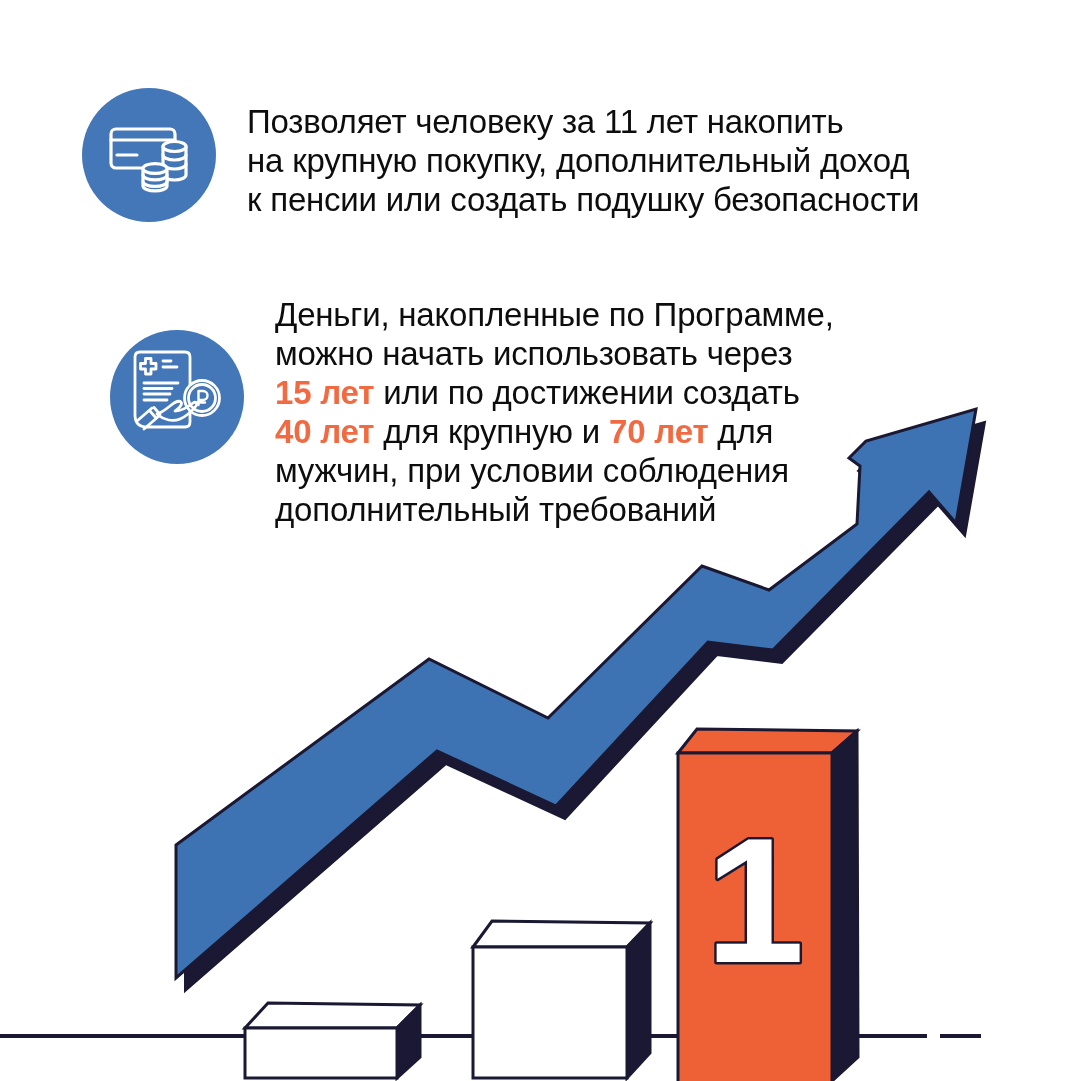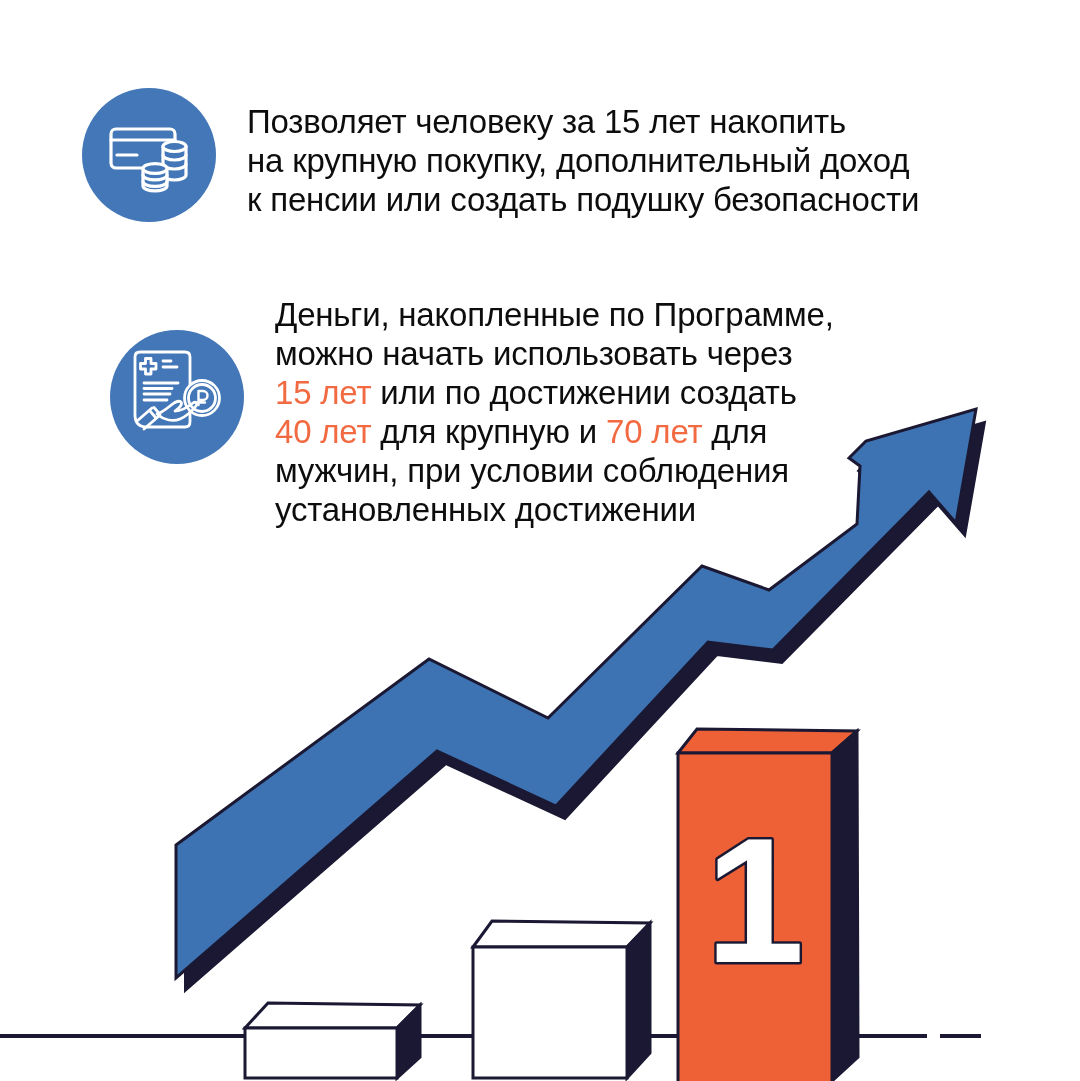--- a/index.html
+++ b/index.html
@@ -15,21 +15,21 @@
   .benefit-icon { position: absolute; display: block; }
   .benefit-text {
     position: absolute;
     left: 247px;
     font-size: 33px;
     line-height: 39px;
     color: #0d0d0d;
     white-space: pre-line;
     letter-spacing: -0.2px;
   }
-  .benefit-text .hl { color: #F26A41; font-weight: normal; }
+  .benefit-text .hl { color: #F26A41; font-weight: bold; }
   .illustration { position: absolute; left: 0; top: 0; }
   .podium-number {
     font-family: "Liberation Sans", sans-serif;
     font-weight: bold;
     font-size: 178px;
     fill: #ffffff;
     stroke: #1A1832;
     stroke-width: 5px;
     paint-order: stroke;
     stroke-linejoin: round;
@@ -56,21 +56,21 @@
         </g>
 
         <g>
           <path d="M61,80.5 V98 a12,4.8 0 0 0 24,0 V80.5" fill="#4477B7"></path>
           <ellipse cx="73" cy="80.5" rx="12" ry="4.8" fill="#4477B7"></ellipse>
           <path d="M61,87 a12,4.8 0 0 0 24,0"></path>
           <path d="M61,93.5 a12,4.8 0 0 0 24,0"></path>
         </g>
       </g>
     </svg>
-    <div class="benefit-text" style="top:14px;">Позволяет человеку за 15 лет накопить
+    <div class="benefit-text" style="top:14px;">Позволяет человеку за 11 лет накопить
 на крупную покупку, дополнительный доход
 к пенсии или создать подушку безопасности</div>
   </div>
 
   <div class="benefit" style="top:295px; height:240px;margin-left:28px;">
     <svg class="benefit-icon" style="left:82px; top:35px;" width="134" height="134" viewBox="0 0 134 134">
       <circle cx="67" cy="67" r="67" fill="#4477B7"></circle>
       <g fill="none" stroke="#ffffff" stroke-width="2.8" stroke-linecap="round" stroke-linejoin="round">
 
         <path d="M30,22 L75,22 Q80,22 80,27 L80,92 Q80,97 75,97 L37,97 Q25,97 25,85 L25,27 Q25,22 30,22 Z"></path>
@@ -95,21 +95,21 @@
           <line x1="44" y1="77.5" x2="50" y2="84.5"></line>
           <path d="M48,85 C54,90 63,92 70,89 C77,86 82,81 86,76 C88,73.5 85.5,71 83,73 C78,77 72,81 65,81 C69,78 73,74.5 71,72 C69,70 64,72.5 60,76 C55,80 51,83 47,84"></path>
         </g>
       </g>
     </svg>
     <div class="benefit-text" style="top:0;"><span>Деньги, накопленные по Программе,
 можно начать использовать через
 </span><span class="hl">15 лет</span><span> или по достижении создать
 </span><span class="hl">40 лет</span><span> для крупную и </span><span class="hl">70 лет</span><span> для
 мужчин, при условии соблюдения
-установленных достижении</span></div>
+дополнительный требований</span></div>
   </div>
 
   <svg class="illustration" width="1080" height="1081" viewBox="0 0 1080 1081">
     <g stroke="#1A1832" stroke-width="4">
       <line x1="0" y1="1036" x2="245" y2="1036"></line>
       <line x1="421" y1="1036" x2="473" y2="1036"></line>
       <line x1="650" y1="1036" x2="678" y2="1036"></line>
       <line x1="858" y1="1036" x2="927" y2="1036"></line>
       <line x1="940" y1="1036" x2="981" y2="1036"></line>
     </g>

